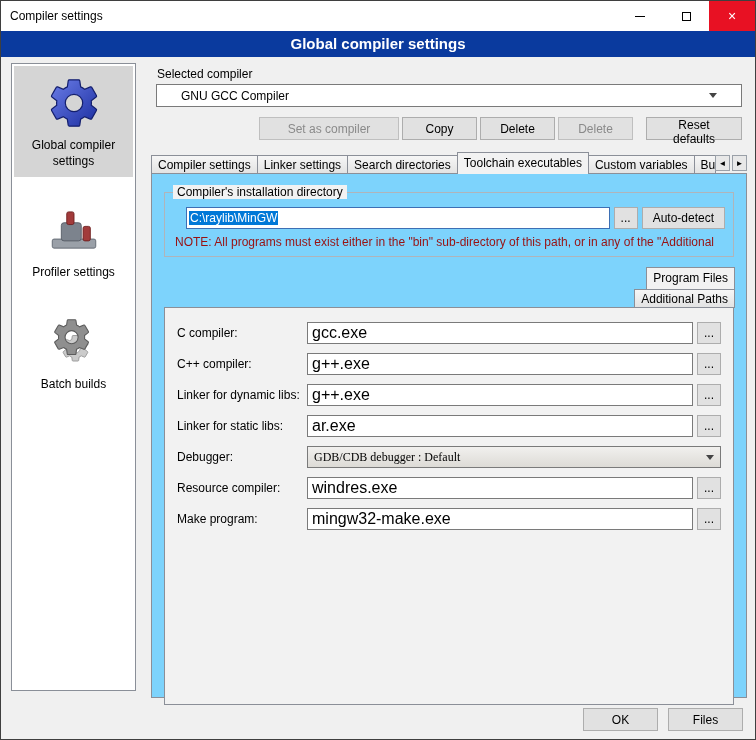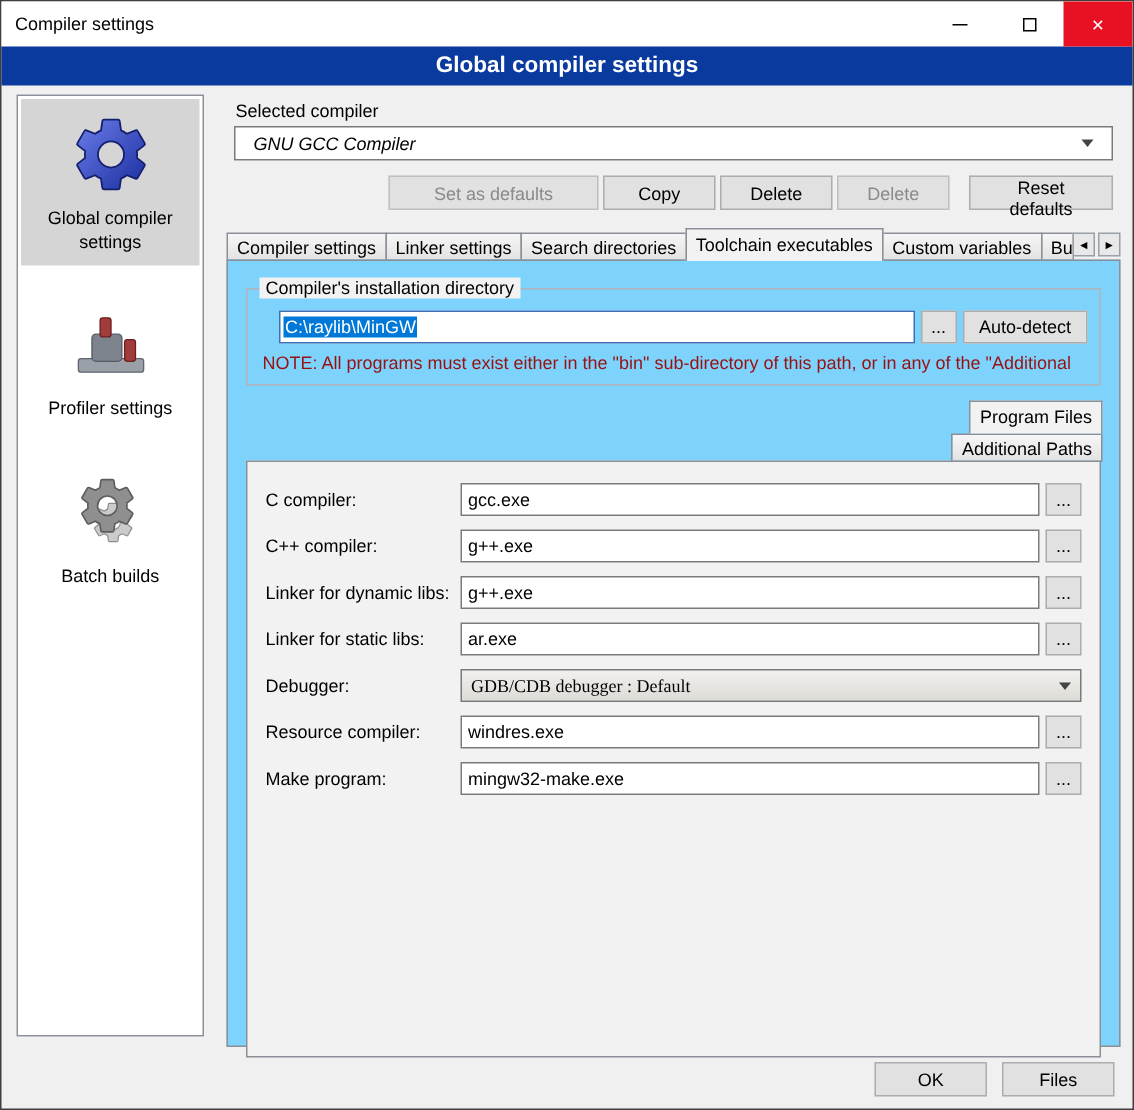--- a/index.html
+++ b/index.html
@@ -30,21 +30,21 @@
   .sidebar { position:absolute; left:10px; top:62px; width:125px; height:628px; background:#fff; border:1px solid #8a8f98; padding:2px; }
   .side-item { text-align:center; padding:8px 2px 8px; margin-bottom:16px; cursor:default; }
   .side-item.selected { background:#d5d5d5; }
   .side-icon { width:58px; height:58px; margin:0 auto 6px; display:block; }
   .side-label { font-size:12px; line-height:1.3; }
 
   
   .main { position:absolute; left:150px; top:62px; width:596px; }
   .field-label { margin:4px 0 3px 6px; }
 
-  .combo { height:23px; border:1px solid #7a7a7a; background:#fff; display:flex; align-items:center; padding:0 12px; margin:0 5px;font-style:italic; }
+  .combo { height:23px; border:1px solid #7a7a7a; background:#fff; display:flex; align-items:center; padding:0 24px; margin:0 5px; }
   .combo-text { flex:1; }
   .tri-down { width:0; height:0; border-left:4px solid transparent; border-right:4px solid transparent; border-top:5px solid #444; }
 
   .actions { display:flex; margin:10px 5px 0 5px; gap:3px; }
   .btn { background:#e1e1e1; border:1px solid #adadad; height:23px; font-family:"Liberation Sans",sans-serif; font-size:12px; padding:0 10px; cursor:default; }
   .btn.disabled { color:#8a8a8a; border-color:#bfbfbf; }
   .spacer1 { width:100px; }
   .btn.setdef { width:140px; }
   .btn.w75 { width:75px; padding:0; }
   .btn.reset { margin-left:auto; width:96px; }
@@ -68,21 +68,21 @@
   .dots-btn { width:24px; height:22px; padding:0; }
   .auto-btn { height:22px; }
   .note { color:#981111; margin:6px 0 2px 2px; white-space:nowrap; overflow:hidden; }
 
   
   .subtabs { display:flex; align-items:flex-end; margin:10px 4px 0;flex-direction:column; }
   .subpanel { border:1px solid #8b8f98; margin:-1px 4px 0; padding:14px 12px; height:398px; background:#f2f2f2; }
 
   .frow { display:flex; align-items:center; margin-bottom:9px; }
   .frow-label { width:130px; }
-  .frow-input { flex:1; height:22px; border:1px solid #7a7a7a; padding:0 4px; font-family:"Liberation Sans",sans-serif; font-size:12px; background:#fff; }
+  .frow-input { flex:1; height:22px; border:1px solid #7a7a7a; padding:0 4px; font-family:"Liberation Sans",sans-serif; font-size:16px; background:#fff; }
   .frow-browse { width:24px; height:22px; margin-left:4px; padding:0; }
   .frow-select { flex:1; height:22px; border:1px solid #7a7a7a; background:linear-gradient(#f1f0ee,#dddbd6); display:flex; align-items:center; padding:0 6px; }
   .frow-select .val { flex:1;font-family:Liberation Serif, serif; }
 
   
   .footer { position:absolute; right:12px; bottom:8px; display:flex; gap:10px; }
   .footer .btn { width:75px; height:23px; padding:0; }
 </style>
 </head>
 <body>
@@ -144,21 +144,21 @@
   <div class="main">
     <div class="field-label">Selected compiler</div>
 
     <div class="combo">
       <span class="combo-text">GNU GCC Compiler</span>
       <span class="tri-down"></span>
     </div>
 
     <div class="actions">
       <span class="spacer1"></span>
-      <button class="btn setdef disabled">Set as defaults</button>
+      <button class="btn setdef disabled">Set as compiler</button>
       <button class="btn w75">Copy</button>
       <button class="btn w75">Delete</button>
       <button class="btn w75 disabled">Delete</button>
       <button class="btn reset">Reset defaults</button>
     </div>
 
     <div class="tabstrip">
       <div class="tab">Compiler settings</div>
       <div class="tab">Linker settings</div>
       <div class="tab">Search directories</div>

